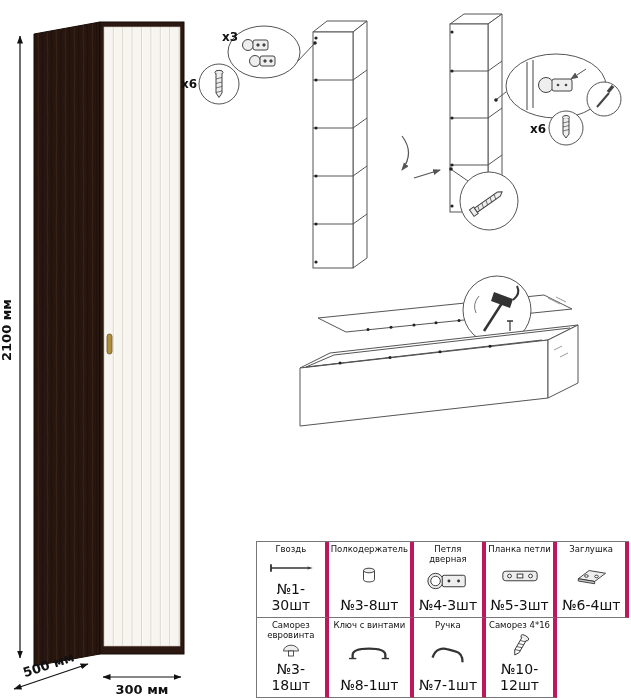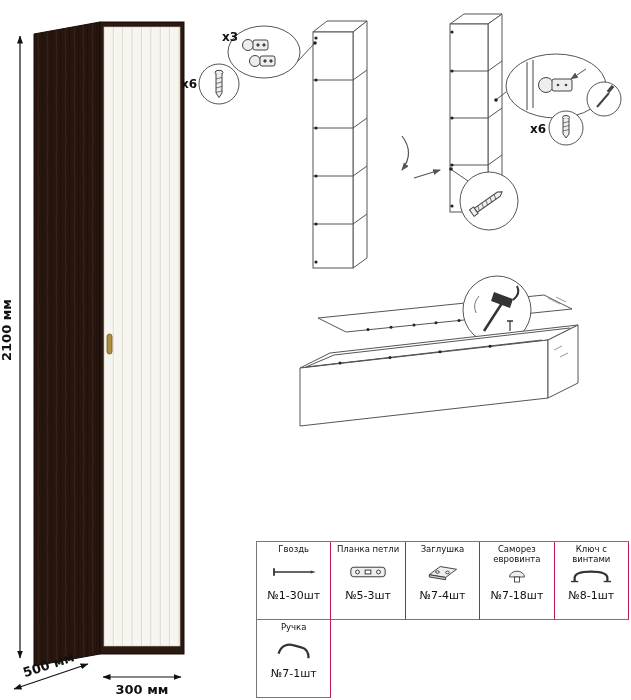--- a/index.html
+++ b/index.html
@@ -3,25 +3,25 @@
 <meta charset="utf-8">
 <style>
   *{margin:0;padding:0;box-sizing:border-box}
   html,body{width:631px;height:700px}
   body{background:#fff;font-family:"DejaVu Sans",sans-serif;position:relative;overflow:hidden}
   #page{position:absolute;inset:0;background:#fff}
   svg.layer{position:absolute;left:0;top:0}
   #parts{position:absolute;left:256px;top:541px;width:373px;height:157px;background:#fff;
          display:grid;grid-template-columns:repeat(5,1fr);grid-template-rows:1fr 1fr;
          border-top:1px solid #777;border-left:1px solid #777}
-  .cell{border-right:1px solid #be185d;border-bottom:1px solid #777;
+  .cell{border-right:4px solid #be185d;border-bottom:1px solid #777;
         display:flex;flex-direction:column;align-items:center;justify-content:space-between;
-        padding:3px 2px 17px;text-align:center;background:#fff}
+        padding:3px 2px 4px;text-align:center;background:#fff}
   .part-name{font-size:8.5px;color:#111;line-height:1.15}
-  .part-qty{font-size:11px;color:#111}
+  .part-qty{font-size:14px;color:#111}
   .part-icon{flex:1;display:flex;align-items:center;justify-content:center}
   .part-icon svg{overflow:visible}
 </style>
 </head>
 <body>
 
 <div id="page">
 
   <svg class="layer" width="631" height="700" viewBox="0 0 631 700">
     <defs>
@@ -238,21 +238,44 @@
         <svg width="52" height="20" viewBox="0 0 56 22">
           <line x1="6" y1="11" x2="46" y2="11" stroke="#333" stroke-width="1.6"></line>
           <line x1="6" y1="7" x2="6" y2="15" stroke="#333" stroke-width="2"></line>
           <polygon points="46,9.4 52,11 46,12.6" fill="#333"></polygon>
         </svg>
       </div>
       <div class="part-qty">№1-30шт</div>
     </div>
 
 
-
+    <div class="cell">
+      <div class="part-name">Полкодержатель</div>
+      <div class="part-icon">
+        <svg width="22" height="22" viewBox="0 0 24 24">
+          <path d="M6,6 v10 a6,2.5 0 0 0 12,0 v-10" fill="#fff" stroke="#333"></path>
+          <ellipse cx="12" cy="6" rx="6" ry="2.5" fill="#eee" stroke="#333"></ellipse>
+        </svg>
+      </div>
+      <div class="part-qty">№3-8шт</div>
+    </div>
+
+    <div class="cell">
+      <div class="part-name">Петля дверная</div>
+      <div class="part-icon">
+        <svg width="46" height="24" viewBox="0 0 48 24">
+          <circle cx="11" cy="12" r="8" fill="#eee" stroke="#333"></circle>
+          <circle cx="11" cy="12" r="5" fill="#fff" stroke="#333"></circle>
+          <rect x="18" y="6" width="24" height="12" rx="2" fill="#eee" stroke="#333"></rect>
+          <circle cx="25" cy="12" r="1.5" fill="#333"></circle>
+            <circle cx="35" cy="12" r="1.5" fill="#333"></circle>
+        </svg>
+      </div>
+      <div class="part-qty">№4-3шт</div>
+    </div>
 
     <div class="cell">
       <div class="part-name">Планка петли</div>
       <div class="part-icon">
         <svg width="42" height="20" viewBox="0 0 44 20">
           <rect x="4" y="5" width="36" height="10" rx="3" fill="#eee" stroke="#333"></rect>
           <circle cx="11" cy="10" r="2" fill="#fff" stroke="#333"></circle>
           <circle cx="33" cy="10" r="2" fill="#fff" stroke="#333"></circle>
           <rect x="19" y="8" width="6" height="4" fill="#fff" stroke="#333"></rect>
         </svg>
@@ -263,32 +286,32 @@
     <div class="cell">
       <div class="part-name">Заглушка</div>
       <div class="part-icon">
         <svg width="40" height="22" viewBox="0 0 44 22">
           <polygon points="8,14 20,5 38,8 26,17" fill="#eee" stroke="#333"></polygon>
           <ellipse cx="17" cy="11" rx="2" ry="1.4" fill="#fff" stroke="#333"></ellipse>
           <ellipse cx="28" cy="11.5" rx="2" ry="1.4" fill="#fff" stroke="#333"></ellipse>
           <polygon points="8,14 26,17 26,19.5 8,16.5" fill="#ccc" stroke="#333"></polygon>
         </svg>
       </div>
-      <div class="part-qty">№7-4шт</div>
+      <div class="part-qty">№6-4шт</div>
     </div>
 
     <div class="cell">
       <div class="part-name">Саморез евровинта</div>
       <div class="part-icon">
         <svg width="24" height="20" viewBox="0 0 28 24">
           <path d="M5,12 a9,7 0 0 1 18,0 z" fill="#eee" stroke="#333"></path>
           <rect x="11" y="12" width="6" height="6" fill="#fff" stroke="#333"></rect>
         </svg>
       </div>
-      <div class="part-qty">№7-18шт</div>
+      <div class="part-qty">№3-18шт</div>
     </div>
 
     <div class="cell">
       <div class="part-name">Ключ с винтами</div>
       <div class="part-icon">
         <svg width="50" height="20" viewBox="0 0 52 22">
           <path d="M8,16 v-4 q0,-7 18,-7 t18,7 v4" fill="none" stroke="#333" stroke-width="2.5"></path>
           <line x1="4" y1="16" x2="12" y2="16" stroke="#333" stroke-width="1.5"></line>
           <line x1="40" y1="16" x2="48" y2="16" stroke="#333" stroke-width="1.5"></line>
         </svg>
@@ -299,15 +322,28 @@
     <div class="cell">
       <div class="part-name">Ручка</div>
       <div class="part-icon">
         <svg width="40" height="24" viewBox="0 0 44 24">
           <path d="M5,16 C8,6 16,5 22,7 L30,9 C37,10.5 38,16 38,21" fill="none" stroke="#333" stroke-width="2.5"></path>
         </svg>
       </div>
       <div class="part-qty">№7-1шт</div>
     </div>
 
+    <div class="cell">
+      <div class="part-name">Саморез 4*16</div>
+      <div class="part-icon">
+        <svg width="26" height="28" viewBox="0 0 30 30">
+          <g transform="rotate(30 15 15)">
+            <ellipse cx="15" cy="4" rx="5" ry="2.5" fill="#eee" stroke="#333"></ellipse>
+            <path d="M12,5.5 L12,22 L15,27 L18,22 L18,5.5" fill="#fff" stroke="#333"></path>
+            <path d="M12,9.5 l6,-2 M12,13.5 l6,-2 M12,17.5 l6,-2 M12,21.5 l6,-2" stroke="#333" stroke-width="0.8"></path>
+          </g>
+        </svg>
+      </div>
+      <div class="part-qty">№10-12шт</div>
+    </div>
 
   </div>
 </div>
 
 </body></html>

